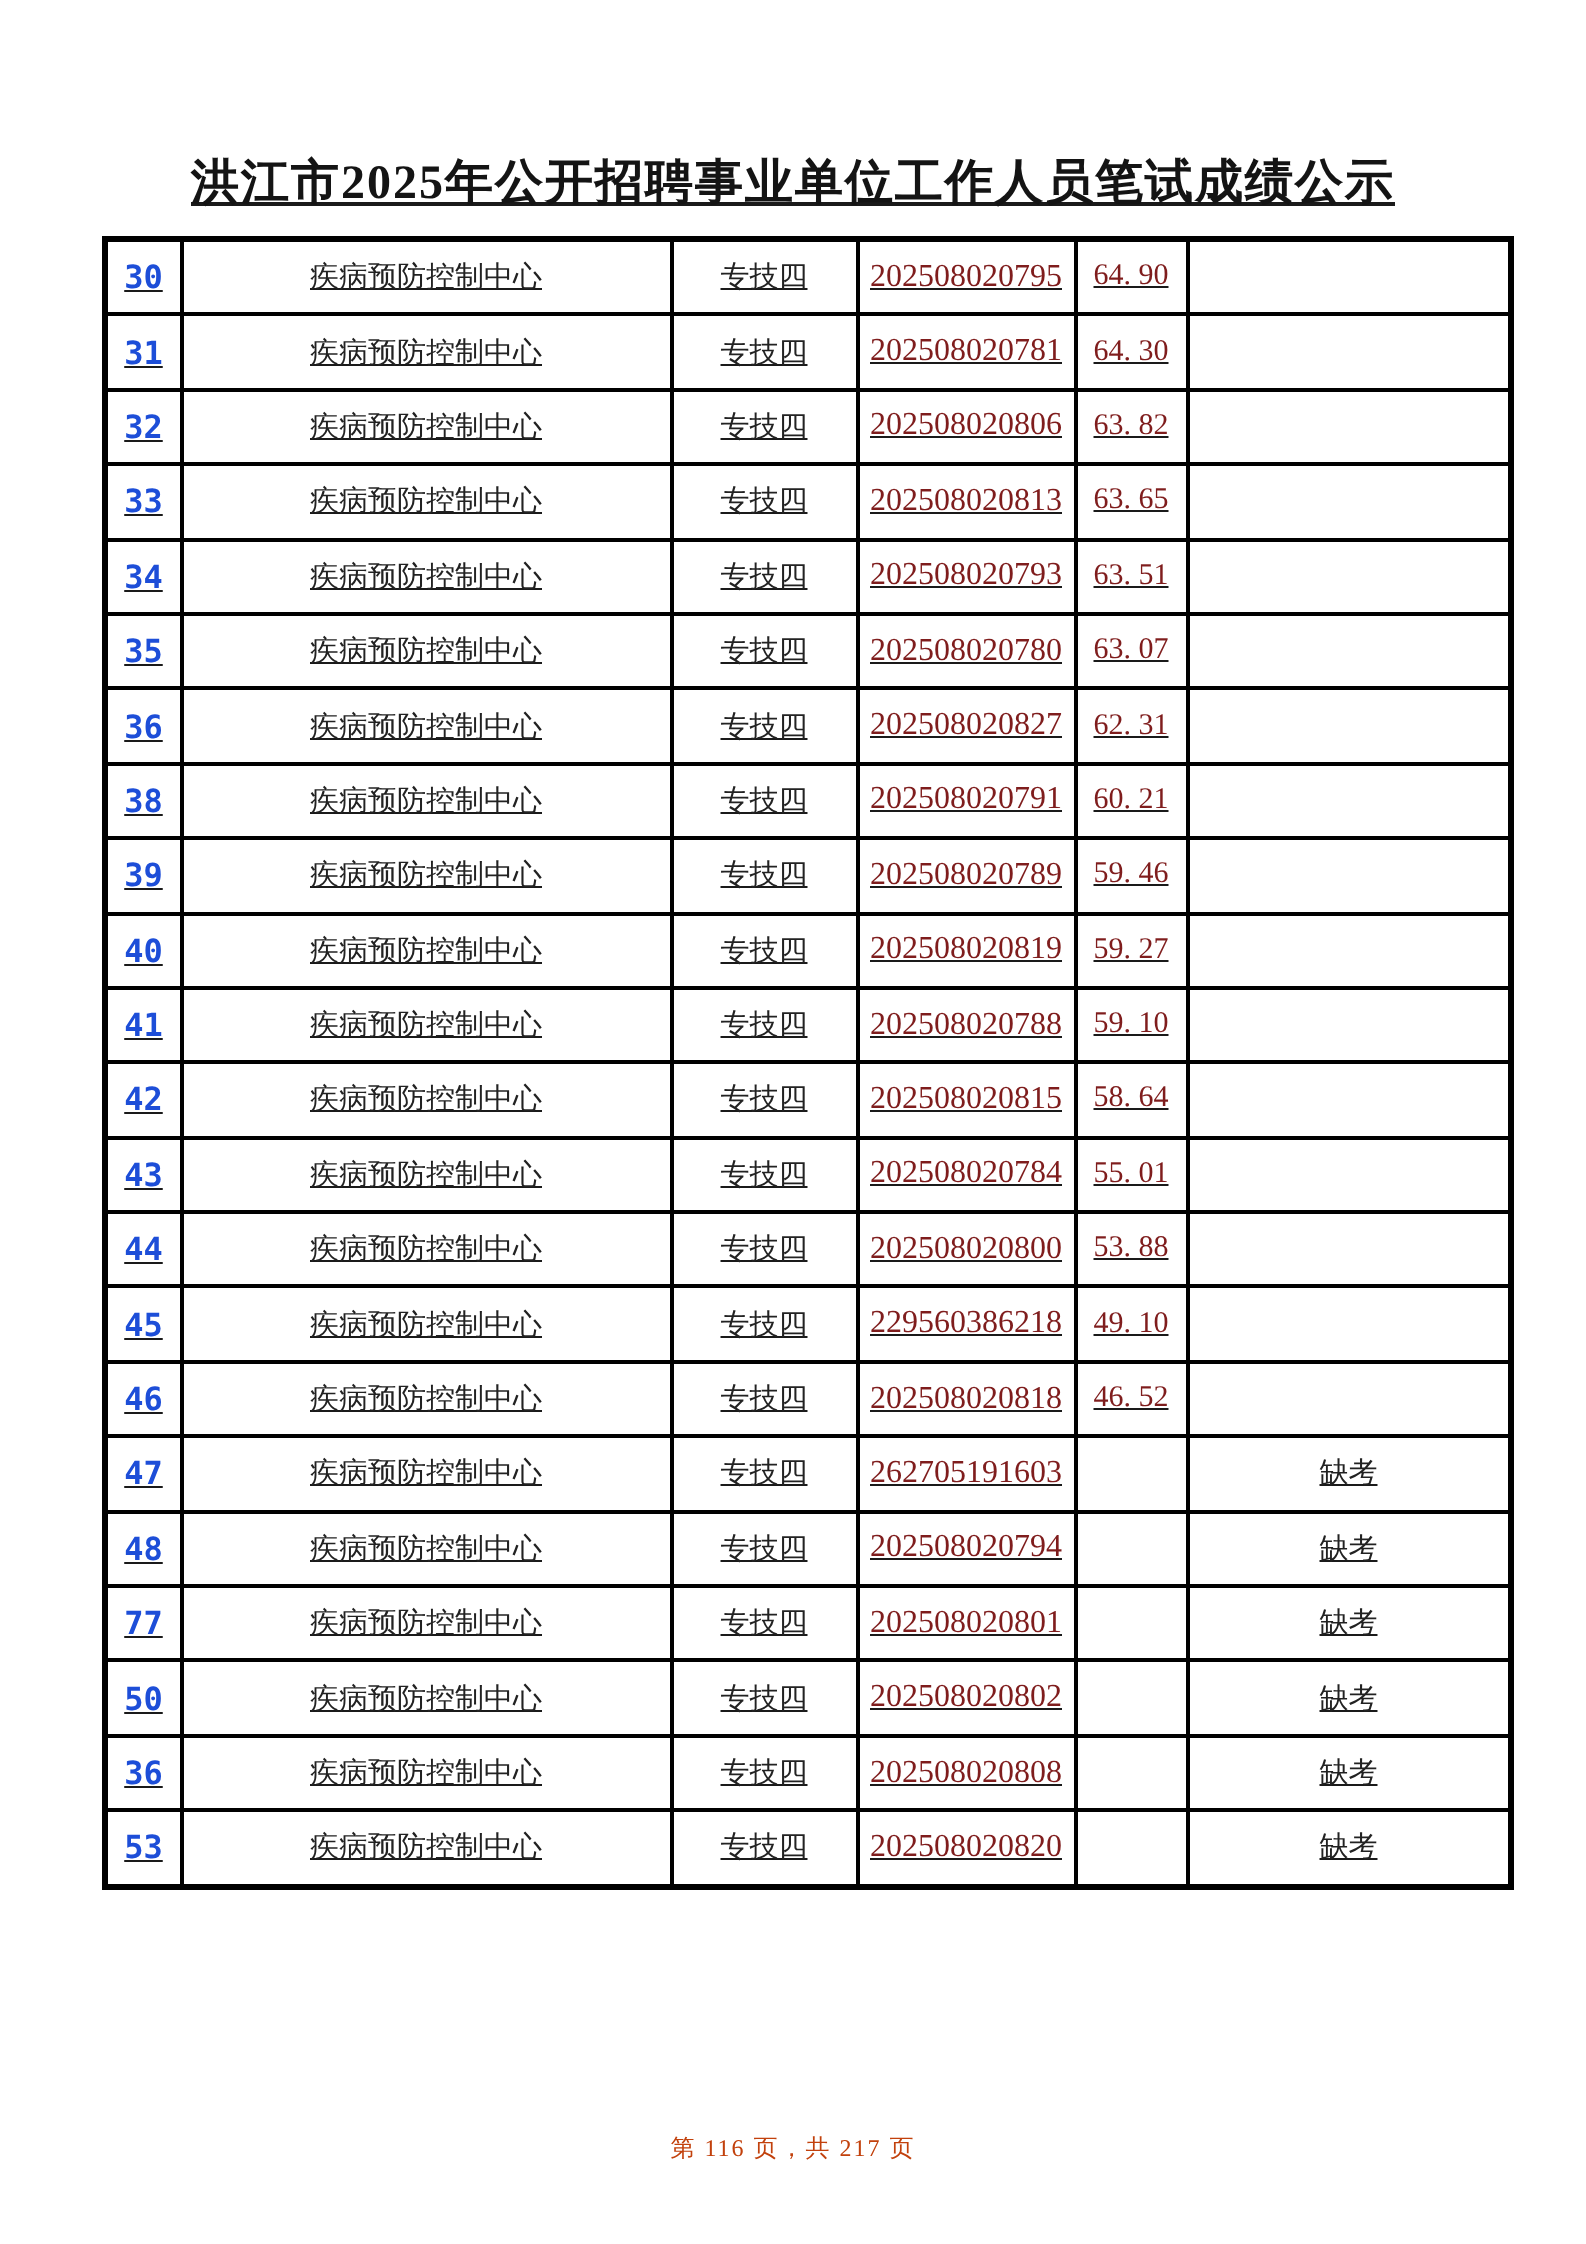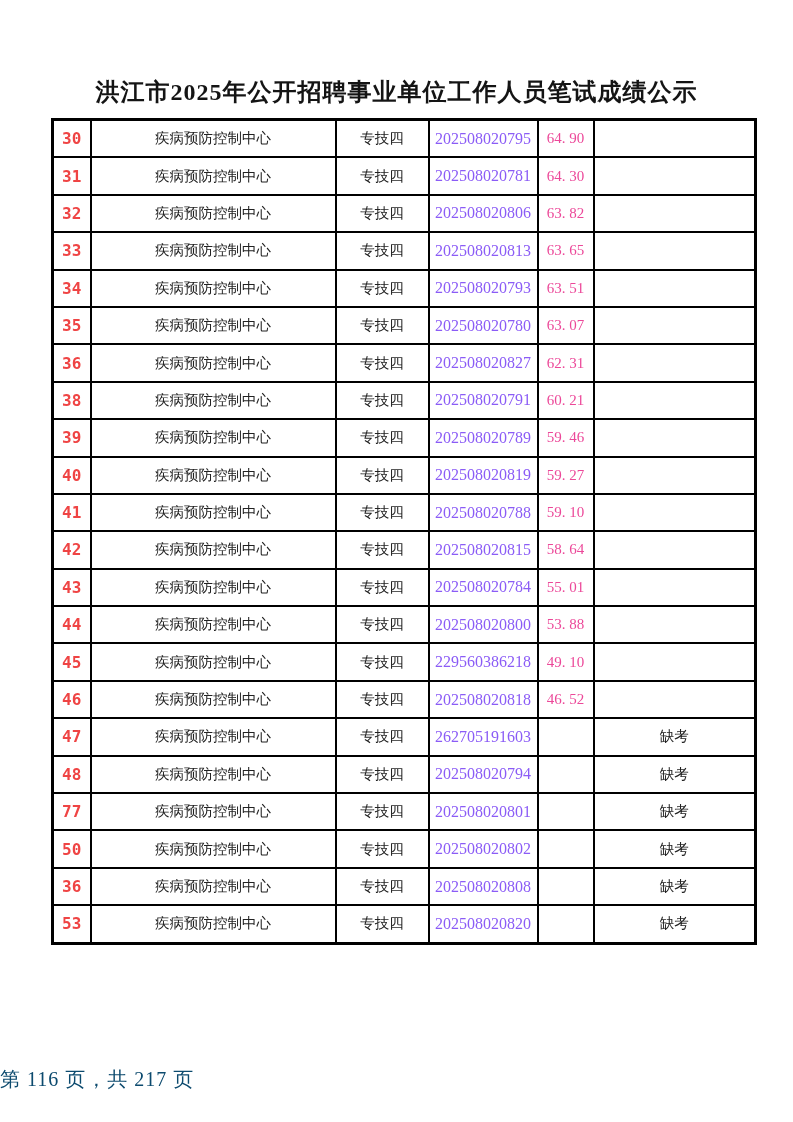--- a/index.html
+++ b/index.html
@@ -8,20 +8,21 @@
     background: #ffffff;
   }
   .page {
     position: relative;
     width: 793px;
     height: 1122px;
     background: #ffffff;
     overflow: hidden;
     font-family: "Liberation Serif", "DejaVu Serif", serif;
     color: #1a1a1a;
+    text-decoration: underline;
   }
   .page-title {
     padding-top: 76px;
     text-align: center;
     font-size: 24px;
     line-height: 32px;
     font-weight: 600;
     letter-spacing: 1px;
     color: #141414;
     font-family: "Liberation Serif", "DejaVu Serif", serif;
@@ -39,46 +40,46 @@
     padding: 0;
     text-align: center;
     vertical-align: middle;
     overflow: hidden;
     white-space: nowrap;
   }
   td.c-num {
     font-family: "DejaVu Sans Mono", "Liberation Mono", monospace;
     font-weight: bold;
     font-size: 16px;
-    color: #ef4444;
+    color: #1d4ed8;
   }
   td.c-org, td.c-post, td.c-note {
     font-family: "Liberation Serif", "DejaVu Serif", serif;
     font-size: 14.5px;
     color: #222222;
   }
   td.c-exam {
     font-family: "Liberation Serif", "DejaVu Serif", serif;
     font-size: 16px;
-    color: #8b5cf6;
+    color: #7f1d1d;
   }
   td.c-score {
     font-family: "Liberation Serif", "DejaVu Serif", serif;
     font-size: 15px;
-    color: #ec4899;
+    color: #7f1d1d;
   }
   .page-footer {
     position: absolute;
     left: 0;
     width: 100%;
     top: 1066px;
-    text-align: left;
-    font-size: 20px;
+    text-align: center;
+    font-size: 12px;
     letter-spacing: 1px;
-    color: #0c4a6e;
+    color: #c2410c;
     font-family: "Liberation Serif", "DejaVu Serif", serif;
   }
 </style>
 </head>
 <body>
 
 <div class="page">
 
   <div class="page-title">洪江市2025年公开招聘事业单位工作人员笔试成绩公示</div>
 

